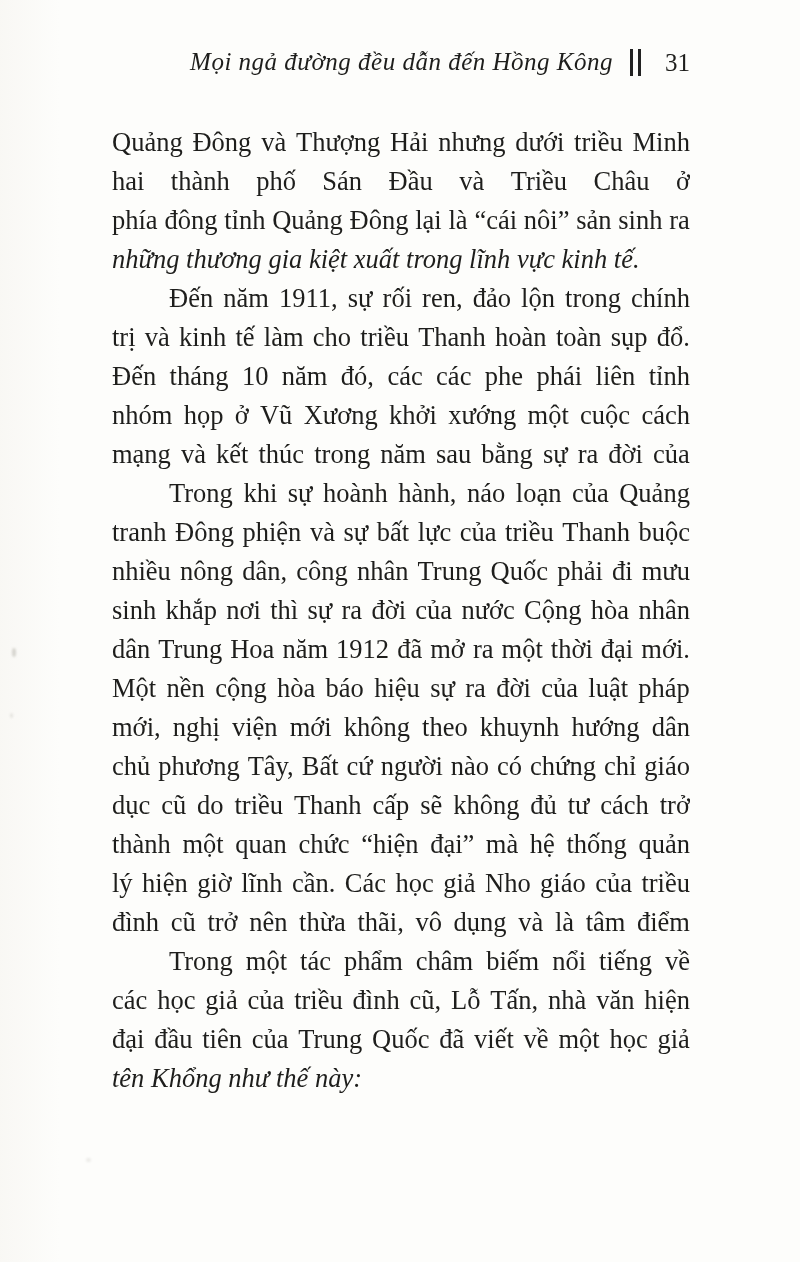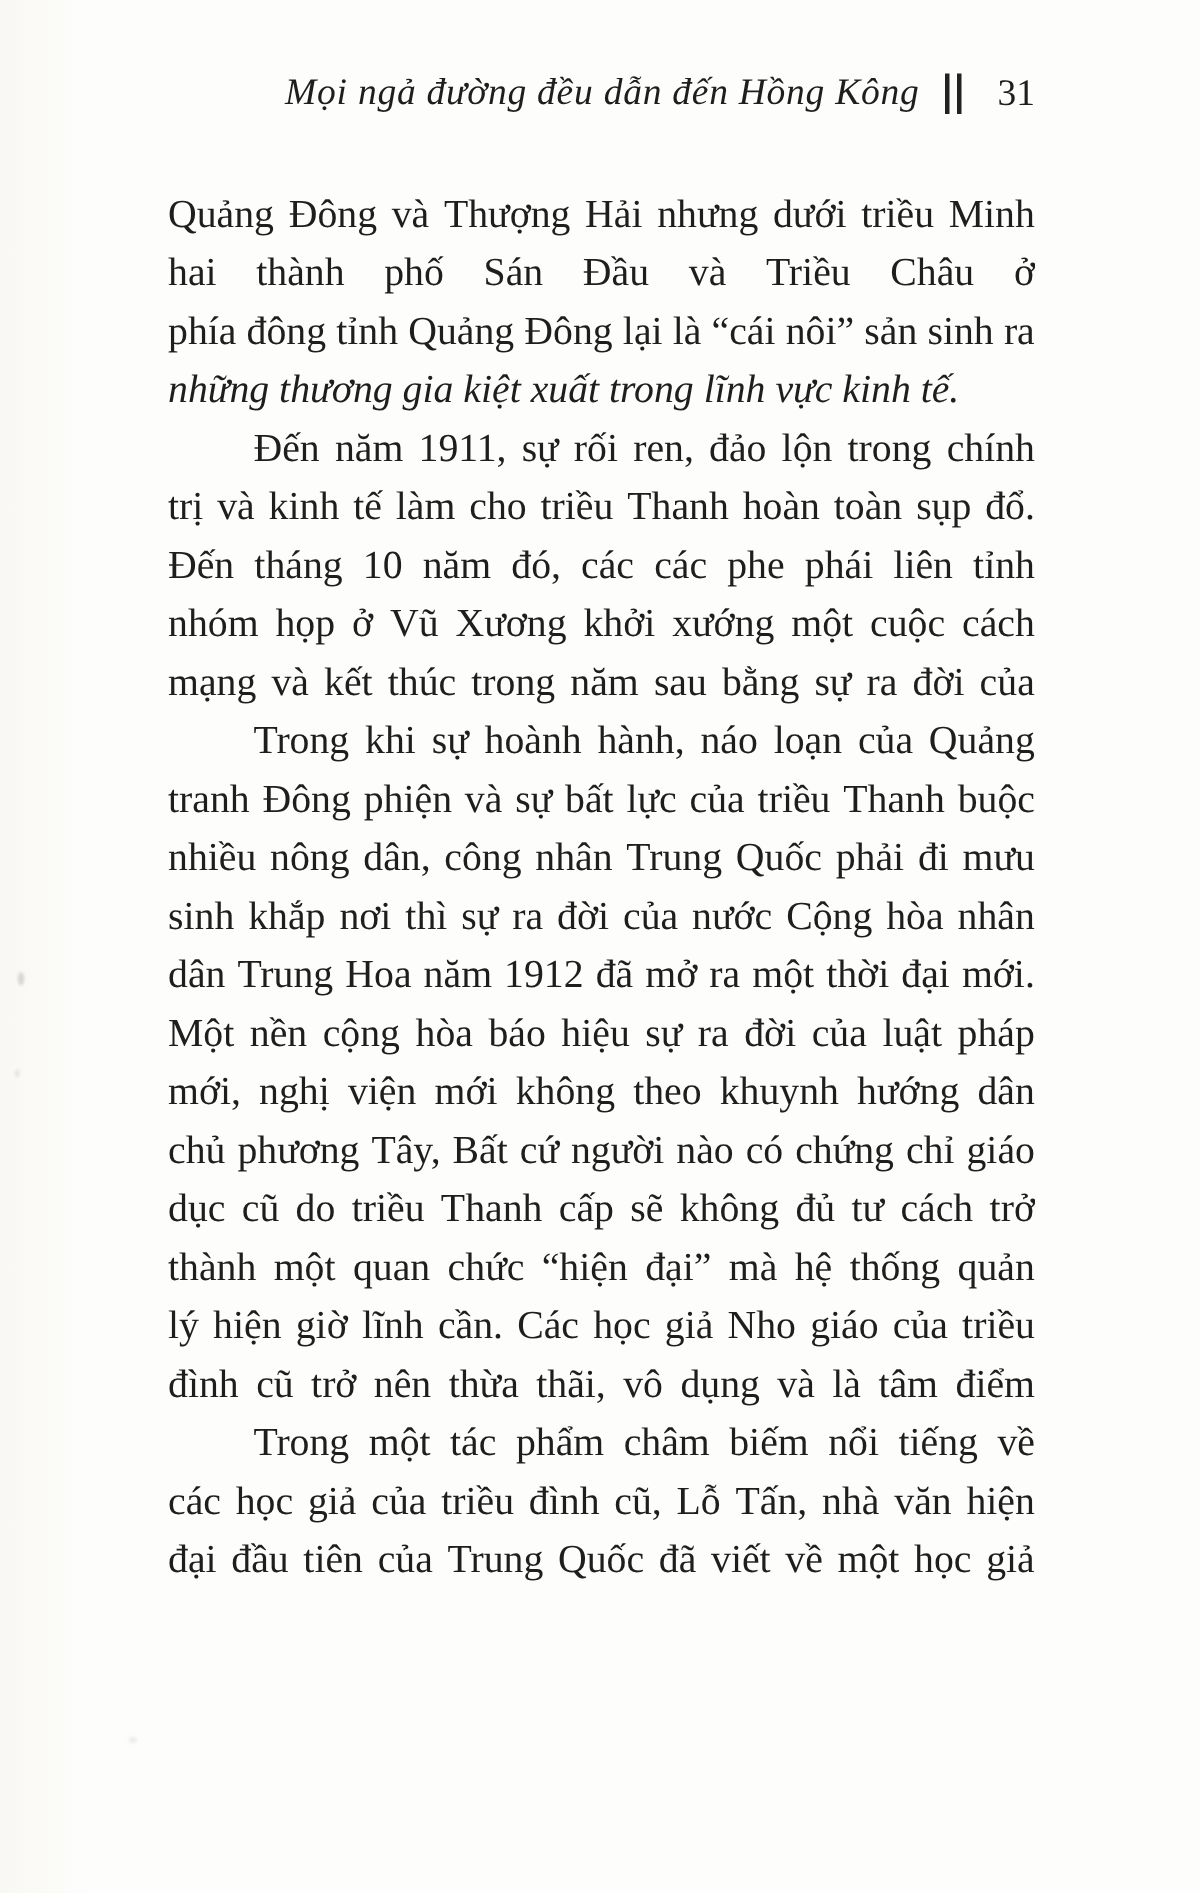--- a/index.html
+++ b/index.html
@@ -400,16 +400,17 @@
           <span>của</span>
           <span>Trung</span>
           <span>Quốc</span>
           <span>đã</span>
           <span>viết</span>
           <span>về</span>
           <span>một</span>
           <span>học</span>
           <span>giả</span>
         </div>
+        <div class="line last">tên Khổng như thế này:</div>
       </div>
     </div>
 
 </div>
 
 </body></html>

